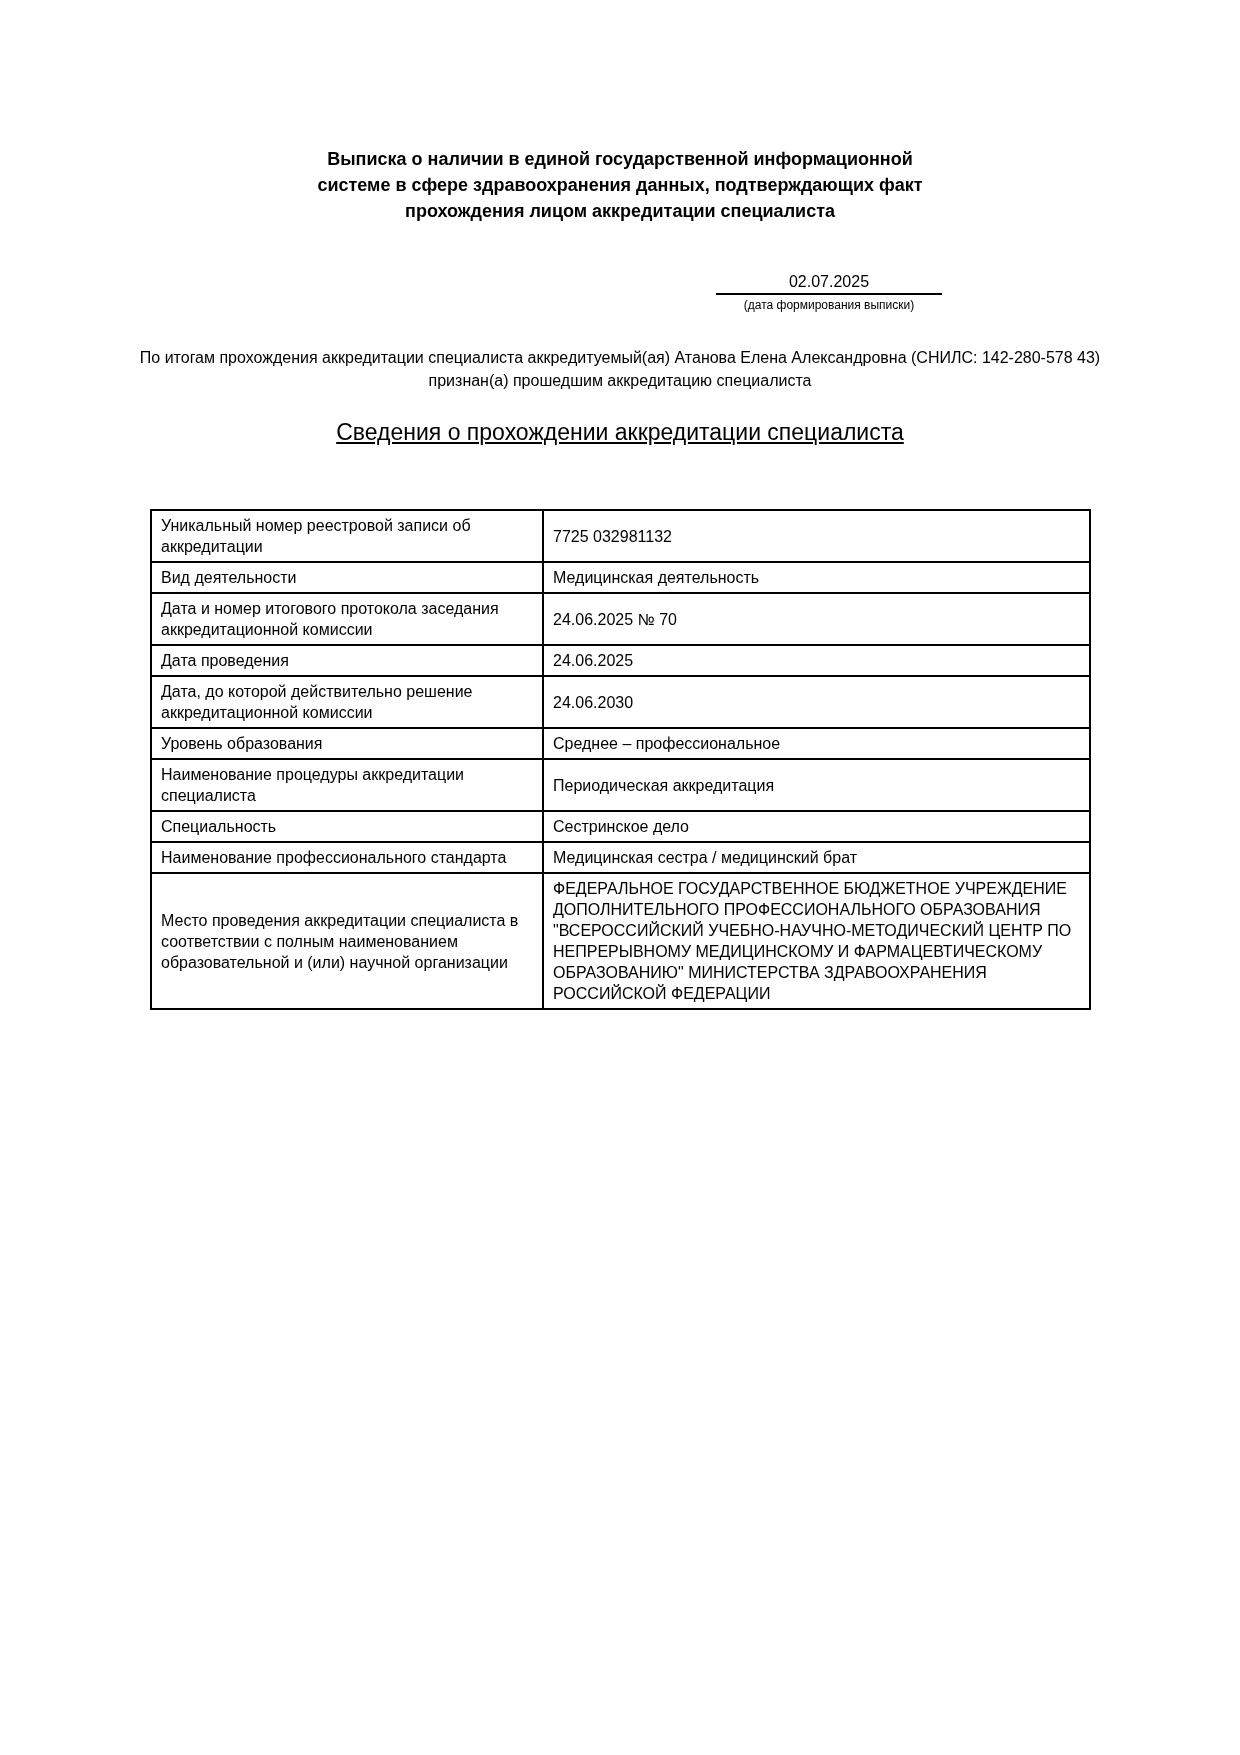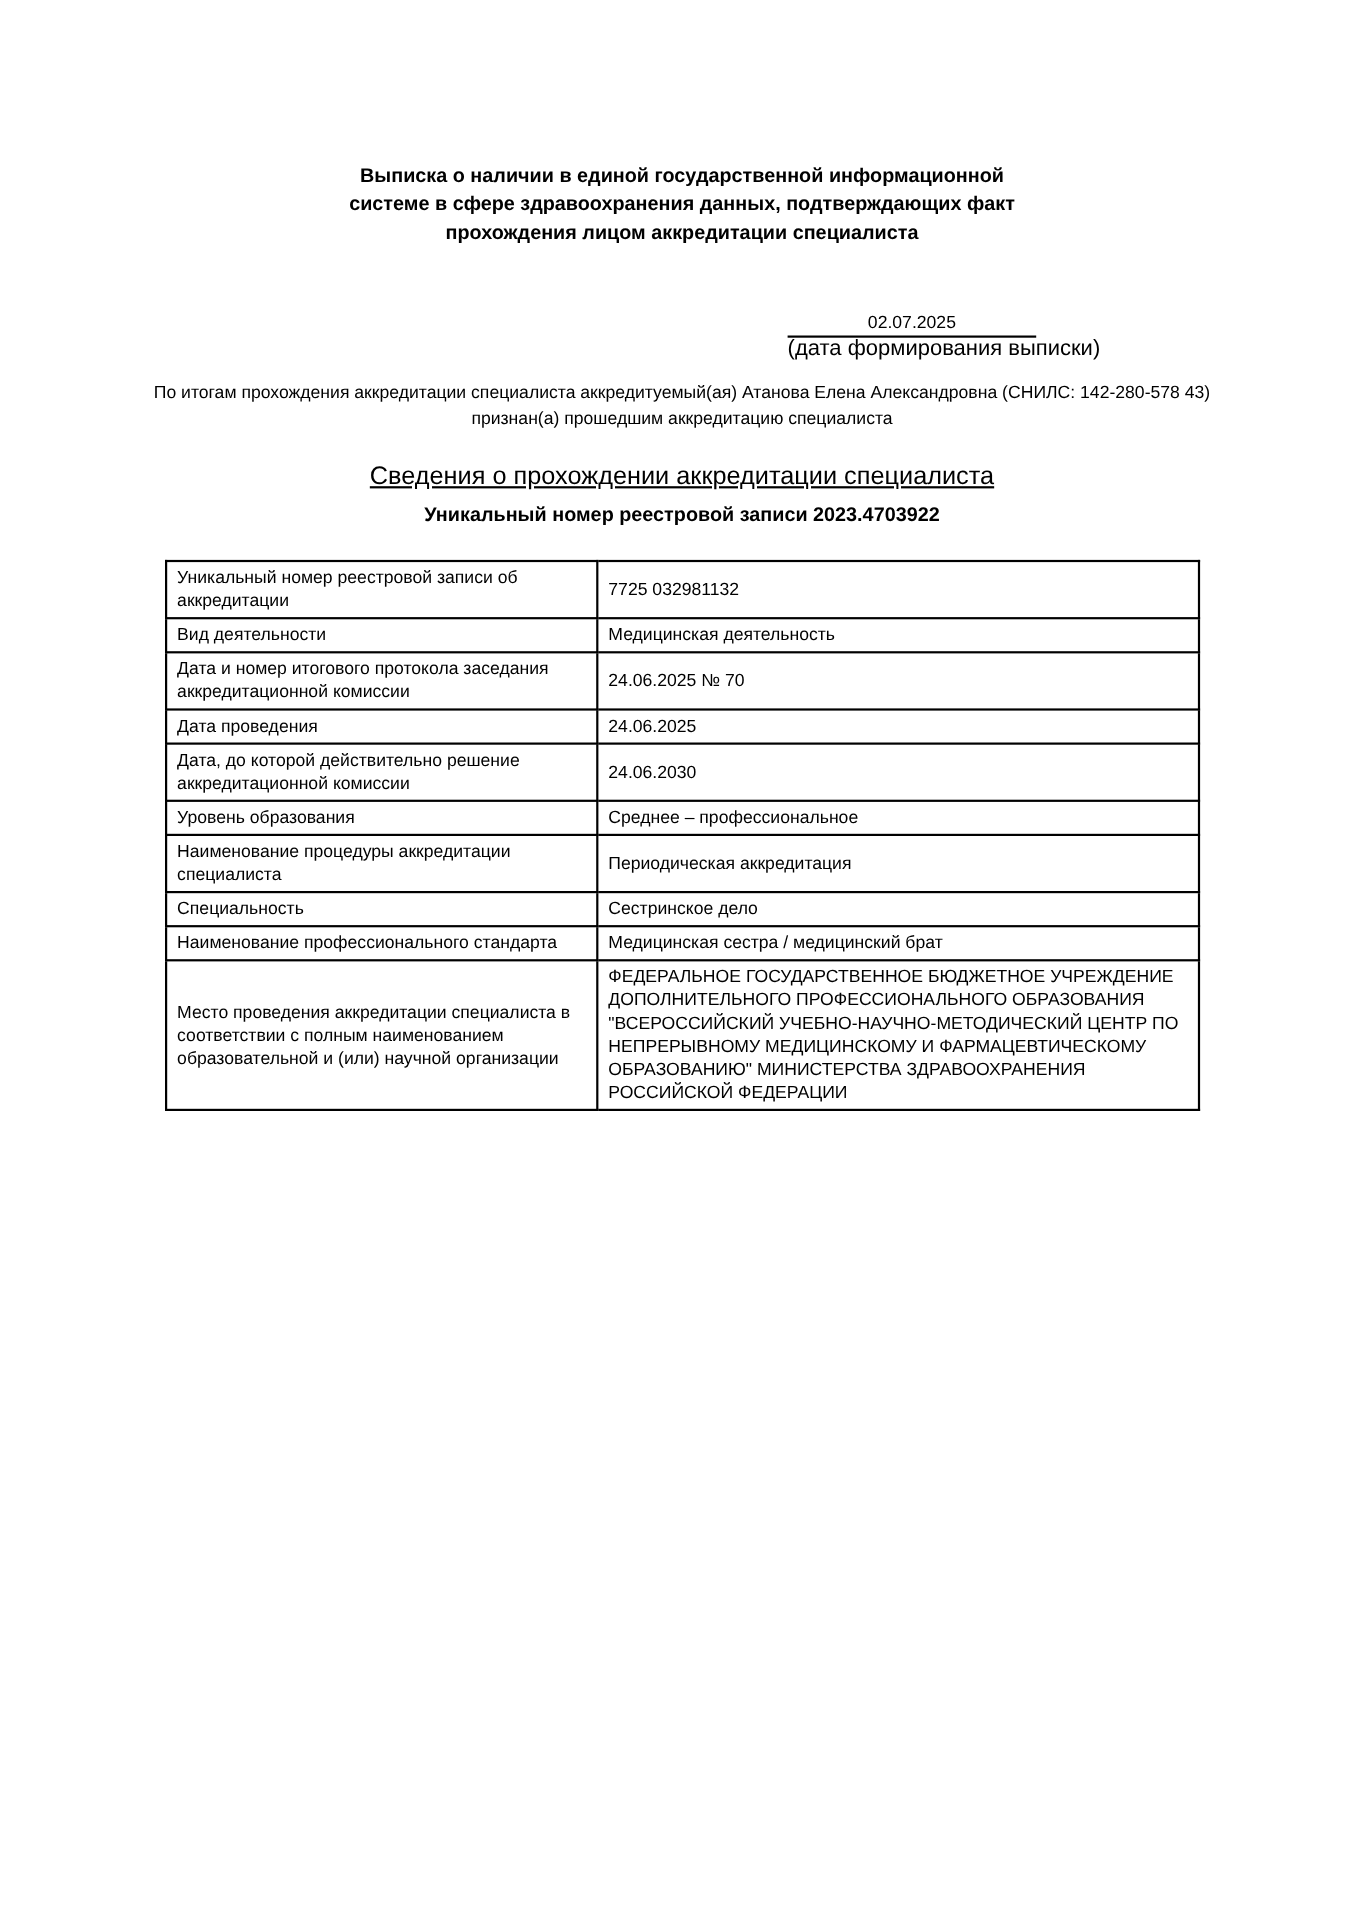--- a/index.html
+++ b/index.html
@@ -38,24 +38,23 @@
     top: 272px;
     left: 716px;
     width: 226px;
     text-align: center;
   }
   .date-value {
     font-size: 16px;
     line-height: 19px;
     padding-bottom: 2px;
     border-bottom: 2px solid #000000;
-    margin-top: 12px;
   }
   .date-caption {
-    font-size: 20px;
+    font-size: 12px;
     line-height: 20px;
     white-space: nowrap;
   }
   
   .intro-wrap {
     position: absolute;
     top: 346px;
     left: 0;
     right: 0;
     text-align: center;
@@ -128,23 +127,20 @@
   </div>
 
   <div class="intro-wrap">
     <div class="intro">По итогам прохождения аккредитации специалиста аккредитуемый(ая) Атанова Елена Александровна (СНИЛС: 142-280-578 43) признан(а) прошедшим аккредитацию специалиста</div>
   </div>
 
   <div class="section-heading-wrap">
     <span class="section-heading">Сведения о прохождении аккредитации специалиста</span>
   </div>
 
-  <div class="registry-heading-wrap">
-    <span class="registry-heading">Уникальный номер реестровой записи 2023.4703922</span>
-  </div>
 
   <table class="acc-table">
     <tbody>
       <tr>
         <td class="label-cell">Уникальный номер реестровой записи об аккредитации</td>
         <td class="value-cell">7725 032981132</td>
       </tr>
       <tr>
         <td class="label-cell">Вид деятельности</td>
         <td class="value-cell">Медицинская деятельность</td>

